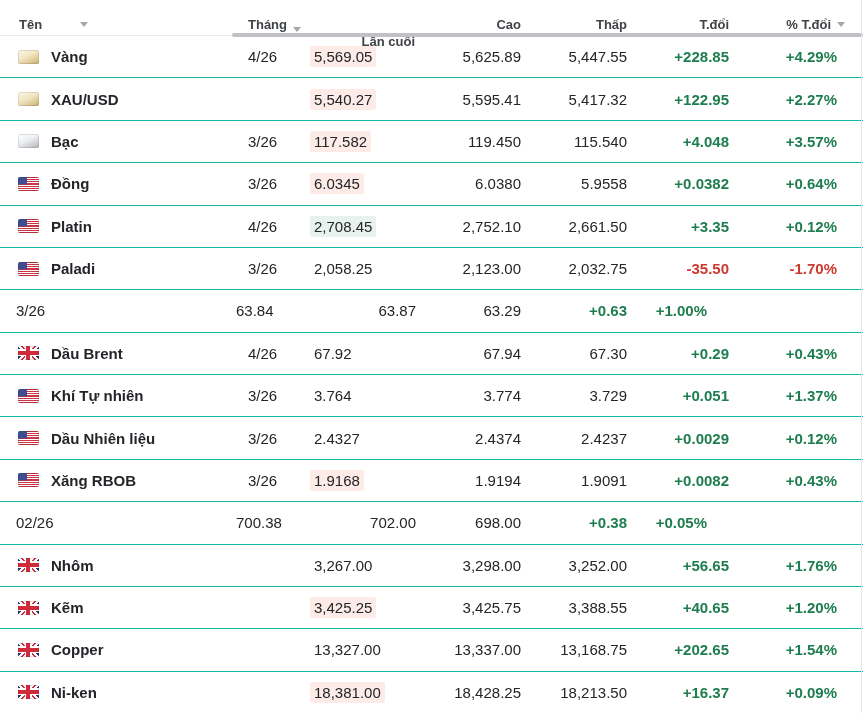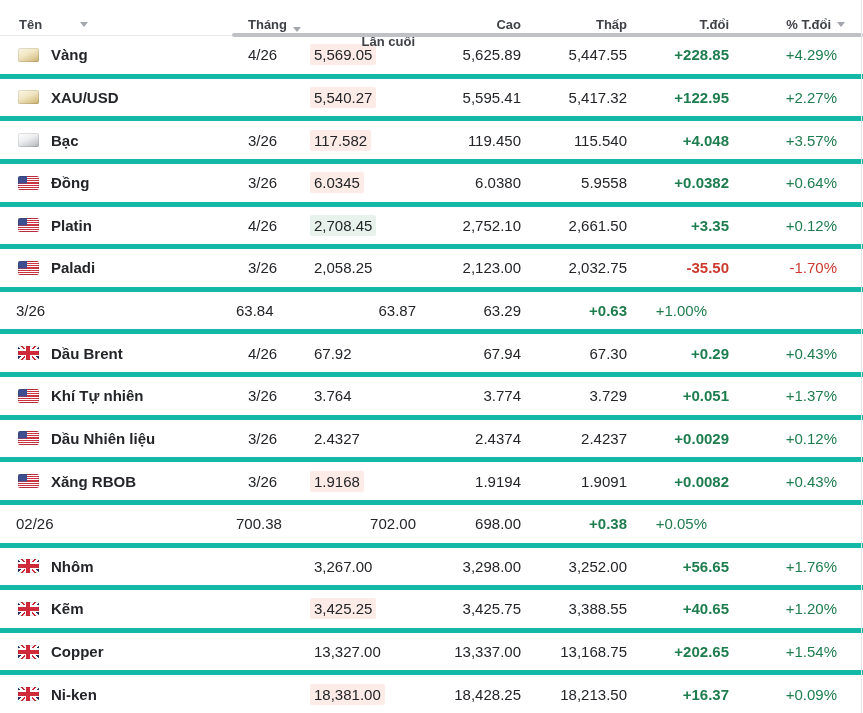--- a/index.html
+++ b/index.html
@@ -25,33 +25,33 @@
   .th-low { padding-right:4px; }
   .th-chg { padding-right:4px; }
   .th-pct { padding-right:18px; }
   .sort-arrow { width:0; height:0; border-left:4px solid transparent; border-right:4px solid transparent;
     border-top:5px solid #a2a6ad; margin-left:6px; display:inline-block; }
   .hscrollbar { position:absolute; left:232px; right:0; bottom:-2px; height:4px;
     background:#bfc1c4; border-radius:3px; }
 
   
   .tbody { display:flex; flex-direction:column; height:677px; }
-  .row { flex:1; border-bottom:5px solid #14b8a6; cursor:pointer; background:#fff; }
+  .row { flex:1; border-bottom:1px solid #14b8a6; cursor:pointer; background:#fff; }
   .row:last-child { border-bottom:none; }
 
   .cell { font-size:15px; color:#232529; }
   .num { text-align:right; }
   .c-name { display:flex; align-items:center; padding-left:18px; gap:12px; }
   .name-txt { font-weight:700; color:#232529; }
   .c-month { padding-left:16px; }
   .c-last { padding-right:1px; display:flex; justify-content:flex-start; }
   .c-high { padding-right:4px; }
   .c-low { padding-right:4px; }
   .c-chg { padding-right:4px; font-weight:700; }
-  .c-pct { padding-right:26px; font-weight:400; }
+  .c-pct { padding-right:26px; font-weight:700; }
   .up { color:var(--up-color); }
   .down { color:var(--down-color); }
   .last-val { padding:2px 4px; border-radius:2px; }
   .flash-red { background:var(--flash-red); }
   .flash-green { background:var(--flash-green); }
 
   
   .flag { width:21px; height:14px; border-radius:2px; flex:0 0 21px;
     box-shadow:inset 0 0 0 1px rgba(0,0,0,0.10); }
   .flag-gold { background:linear-gradient(155deg,#fbf7e6 0%,#f1e6c2 45%,#d9c48c 80%,#c3a967 100%); }

